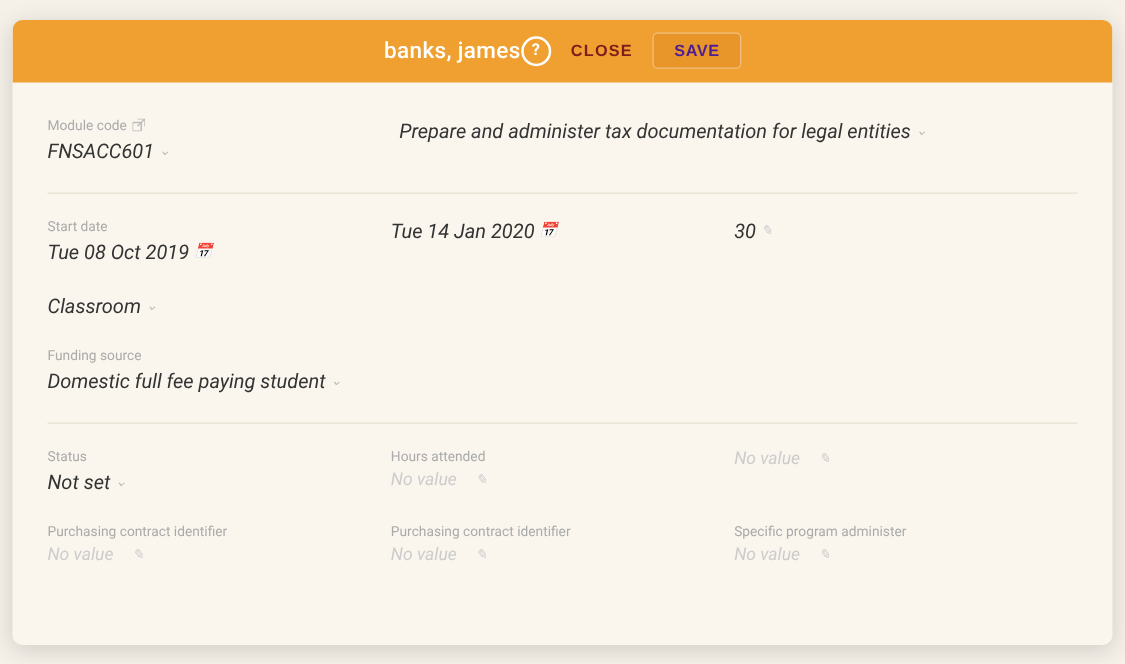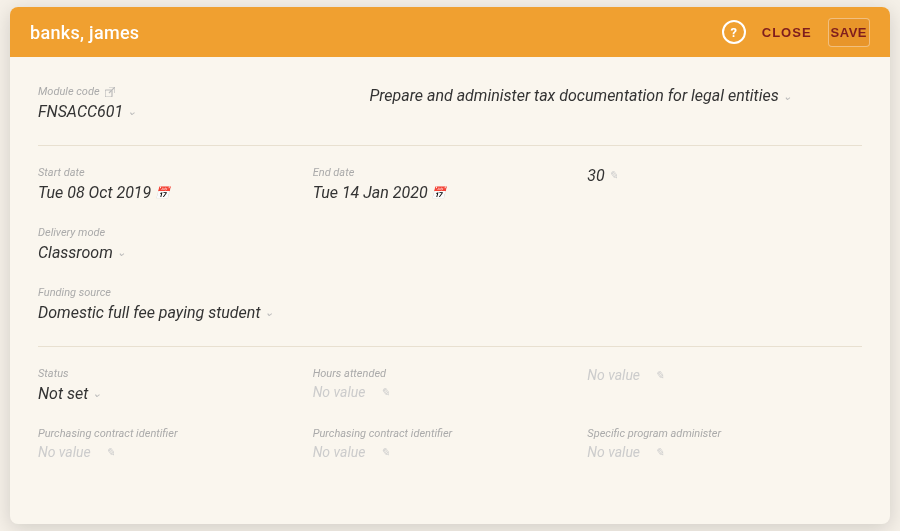--- a/index.html
+++ b/index.html
@@ -17,21 +17,21 @@
       border-radius: 8px;
       overflow: hidden;
       box-shadow: 0 4px 20px rgba(0,0,0,0.15);
     }
     .header {
       background: #f0a030;
       padding: 0 20px;
       height: 50px;
       display: flex;
       align-items: center;
-      justify-content: space-between;
+      justify-content: center;
     }
     .header-title {
       color: white;
       font-size: 18px;
       font-weight: 500;
       letter-spacing: 0.3px;
     }
     .header-actions {
       display: flex;
       align-items: center;
@@ -54,24 +54,24 @@
       color: #7f1d1d;
       font-size: 13px;
       font-weight: 600;
       letter-spacing: 1px;
       cursor: pointer;
       background: none;
       border: none;
     }
     .save-btn {
       background: #e8952a;
-      color: #7f1d1d;
+      color: #4c1d95;
       border: 1px solid rgba(255,255,255,0.4);
       border-radius: 4px;
-      padding: 6px 2px;
+      padding: 6px 16px;
       font-size: 13px;
       font-weight: 600;
       letter-spacing: 0.5px;
       cursor: pointer;
     }
     .content {
       padding: 28px 28px 40px;
     }
     .row {
       display: flex;
@@ -82,36 +82,34 @@
       flex: 1;
       padding-right: 20px;
     }
     .field-label {
       font-size: 11px;
       color: #aaa;
       margin-bottom: 4px;
       display: flex;
       align-items: center;
       gap: 4px;
-      font-style: italic;
     }
     .field-value {
       font-size: 16px;
       color: #333;
       font-weight: 400;
       display: flex;
       align-items: center;
       gap: 4px;
       font-style: italic;
     }
     .field-value.large {
       font-size: 16px;
       line-height: 1.4;
       flex-wrap: wrap;
-      justify-content: center;
     }
     .field-value.muted {
       color: #ccc;
       font-size: 14px;
       gap: 15px;
     }
     .dropdown-arrow {
       display: inline-block;
       color: #bbb;
       font-size: 11px;
@@ -192,41 +190,35 @@
       <div class="field">
         <div class="field-label">
           <span>Start date</span>
         </div>
         <div class="field-value">
           <span>Tue 08 Oct 2019</span>
           <span class="calendar-icon">📅</span>
         </div>
       </div>
       <div class="field">
-        <div class="field-label">
-          <span>End date</span>
-        </div>
         <div class="field-value">
           <span>Tue 14 Jan 2020</span>
           <span class="calendar-icon">📅</span>
         </div>
       </div>
       <div class="field">
         <div class="field-value">
           <span>30</span>
           <span class="pencil-icon">✎</span>
         </div>
       </div>
     </div>
 
     <div class="row">
       <div class="field">
-        <div class="field-label">
-          <span>Delivery mode</span>
-        </div>
         <div class="field-value">
           <span>Classroom</span>
           <span class="dropdown-arrow">⌄</span>
         </div>
       </div>
     </div>
 
     <div class="row">
       <div class="field" style="flex:2">
         <div class="field-label">

